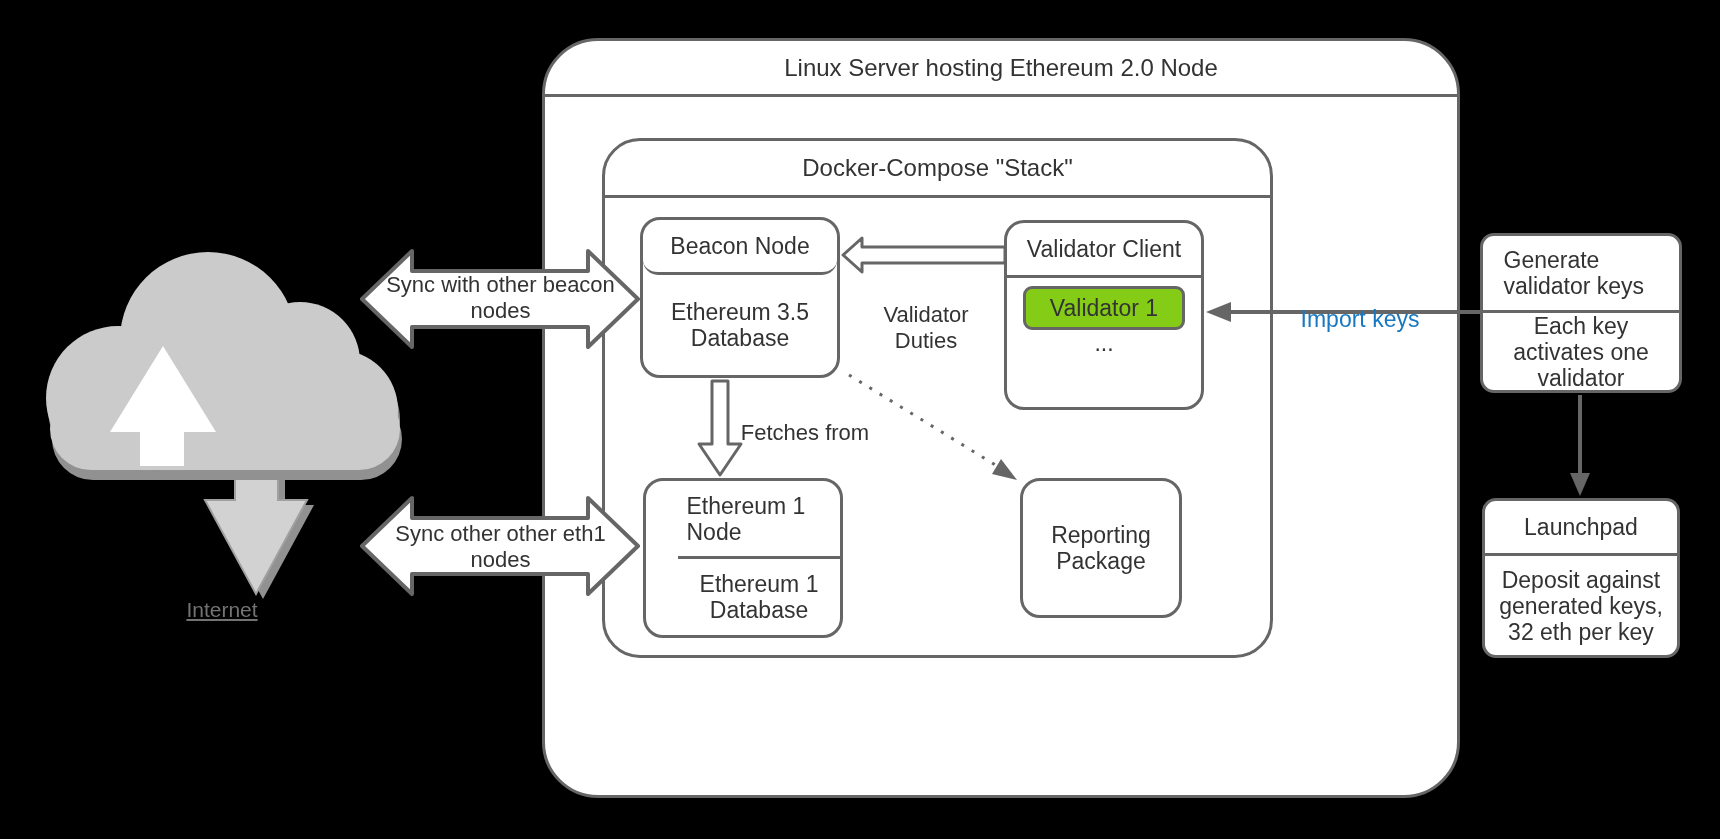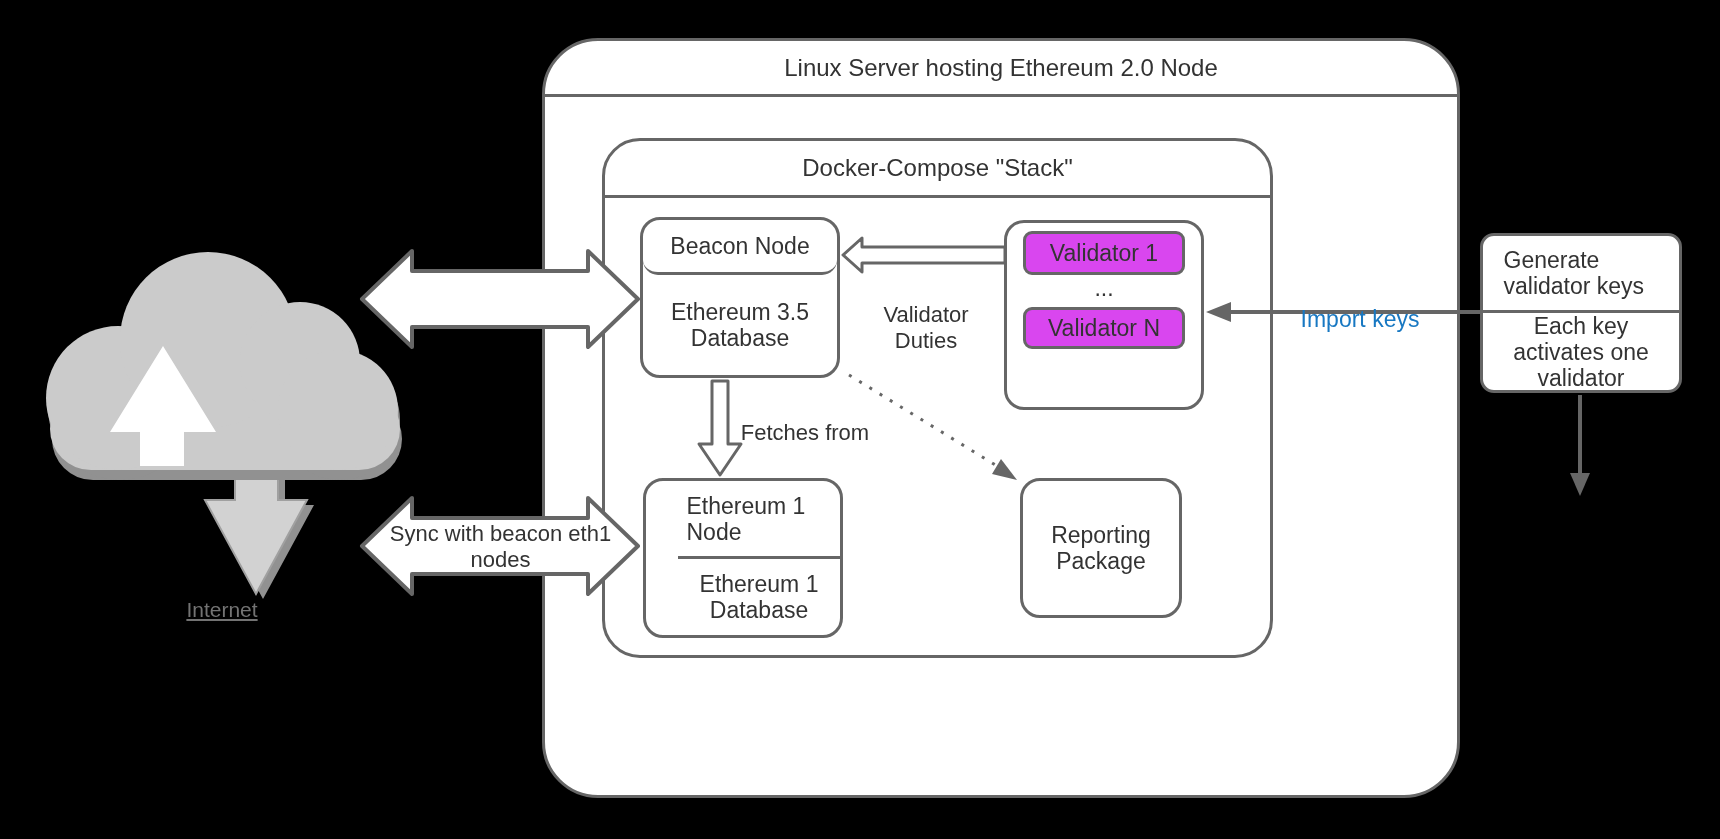--- a/index.html
+++ b/index.html
@@ -10,21 +10,21 @@
   .band{border-bottom:3px solid #666;display:flex;align-items:center;justify-content:center;
         text-align:left;font-size:23px;line-height:26px;flex:none;}
   .cell{flex:1;display:flex;align-items:center;justify-content:center;text-align:center;
         font-size:23px;line-height:26px;}
   .rel{position:relative;}
   .outer{border-radius:56px;}
   .docker{border-radius:38px;}
   .smallr{border-radius:14px;}
   .band.title{font-size:24px;}
   .vitem{position:absolute;left:16px;width:162px;height:44px;border:3px solid #666;
-         border-radius:9px;background:#d946ef;box-sizing:border-box;display:flex;
+         border-radius:9px;background:#84cc16;box-sizing:border-box;display:flex;
          align-items:center;justify-content:center;font-size:23px;}
   .vdots{position:absolute;left:0;right:0;top:52px;text-align:center;font-size:23px;}
   .lbl{position:absolute;text-align:center;font-size:22px;line-height:26px;color:#333;z-index:6;}
   .blue{color:#1878c2;font-size:23px;}
   .internet{color:#737373;font-size:21px;text-decoration:underline;}
   svg.layer{position:absolute;left:0;top:0;z-index:5;pointer-events:none;}
 </style>
 </head>
 <body>
 
@@ -45,28 +45,28 @@
   <div class="box" style="left:640px;top:217px;width:200px;height:161px;">
     <div class="band" style="height:52px;border-radius:15px;">
       <span>Beacon Node</span>
     </div>
     <div class="cell">
       <span style="width:175px;">Ethereum 3.5 Database</span>
     </div>
   </div>
 
   <div class="box" style="left:1004px;top:220px;width:200px;height:190px;">
+    <div class="band" style="height:52px;">
+      <span>Validator Client</span>
+    </div>
     <div class="cell rel">
       <div class="vitem" style="top:8px;">
         <span>Validator 1</span>
       </div>
       <div class="vdots">...</div>
-      <div class="vitem" style="top:84px;height:42px;">
-        <span>Validator N</span>
-      </div>
     </div>
   </div>
 
   <div class="box" style="left:643px;top:478px;width:200px;height:160px;padding-left:32px;">
     <div class="band" style="height:75px;">
       <span style="width:145px;">Ethereum 1 Node</span>
     </div>
     <div class="cell">
       <span style="width:145px;">Ethereum 1 Database</span>
     </div>
@@ -80,20 +80,28 @@
 
   <div class="box smallr" style="left:1480px;top:233px;width:202px;height:160px;">
     <div class="band" style="height:74px;">
       <span style="width:155px;">Generate validator keys</span>
     </div>
     <div class="cell">
       <span style="width:150px;">Each key activates one validator</span>
     </div>
   </div>
 
+  <div class="box smallr" style="left:1482px;top:498px;width:198px;height:160px;">
+    <div class="band" style="height:52px;">
+      <span>Launchpad</span>
+    </div>
+    <div class="cell">
+      <span style="width:185px;">Deposit against generated keys, 32 eth per key</span>
+    </div>
+  </div>
 
   <svg class="layer" width="1720" height="839" viewBox="0 0 1720 839">
 
     <g>
       <polygon points="235,430 278,430 278,500 307,500 256,594 205,500 235,500" transform="translate(7,5)" fill="#919191"></polygon>
       <polygon points="235,430 278,430 278,500 307,500 256,594 205,500 235,500" fill="#d2d2d2" stroke="#a0a0a0" stroke-width="2"></polygon>
       <g fill="#919191" transform="translate(2,10)">
         <rect x="50" y="388" width="350" height="82" rx="41"></rect>
         <circle cx="118" cy="398" r="72"></circle>
         <circle cx="208" cy="340" r="88"></circle>
@@ -127,19 +135,20 @@
       <line x1="1580" y1="395" x2="1580" y2="477" stroke="#666" stroke-width="4"></line>
       <polygon points="1580,496 1570,473 1590,473" fill="#666"></polygon>
     </g>
 
     <g>
       <line x1="849" y1="375" x2="997" y2="466" stroke="#666" stroke-width="3" stroke-dasharray="3 9"></line>
       <polygon points="1017,480 992,474 1001,459" fill="#666"></polygon>
     </g>
   </svg>
 
-  <div class="lbl" style="left:373px;top:521px;width:255px;">Sync with beacon eth1 nodes</div>
+  <div class="lbl" style="left:373px;top:272px;width:255px;">Sync with other beacon nodes</div>
+  <div class="lbl" style="left:373px;top:521px;width:255px;">Sync other other eth1 nodes</div>
   <div class="lbl" style="left:860px;top:302px;width:132px;">Validator Duties</div>
   <div class="lbl" style="left:725px;top:420px;width:160px;">Fetches from</div>
   <div class="lbl blue" style="left:1285px;top:286px;width:150px;margin-top:20px;">Import keys</div>
   <div class="lbl internet" style="left:152px;top:597px;width:140px;">Internet</div>
 
 </div>
 
 </body></html>

